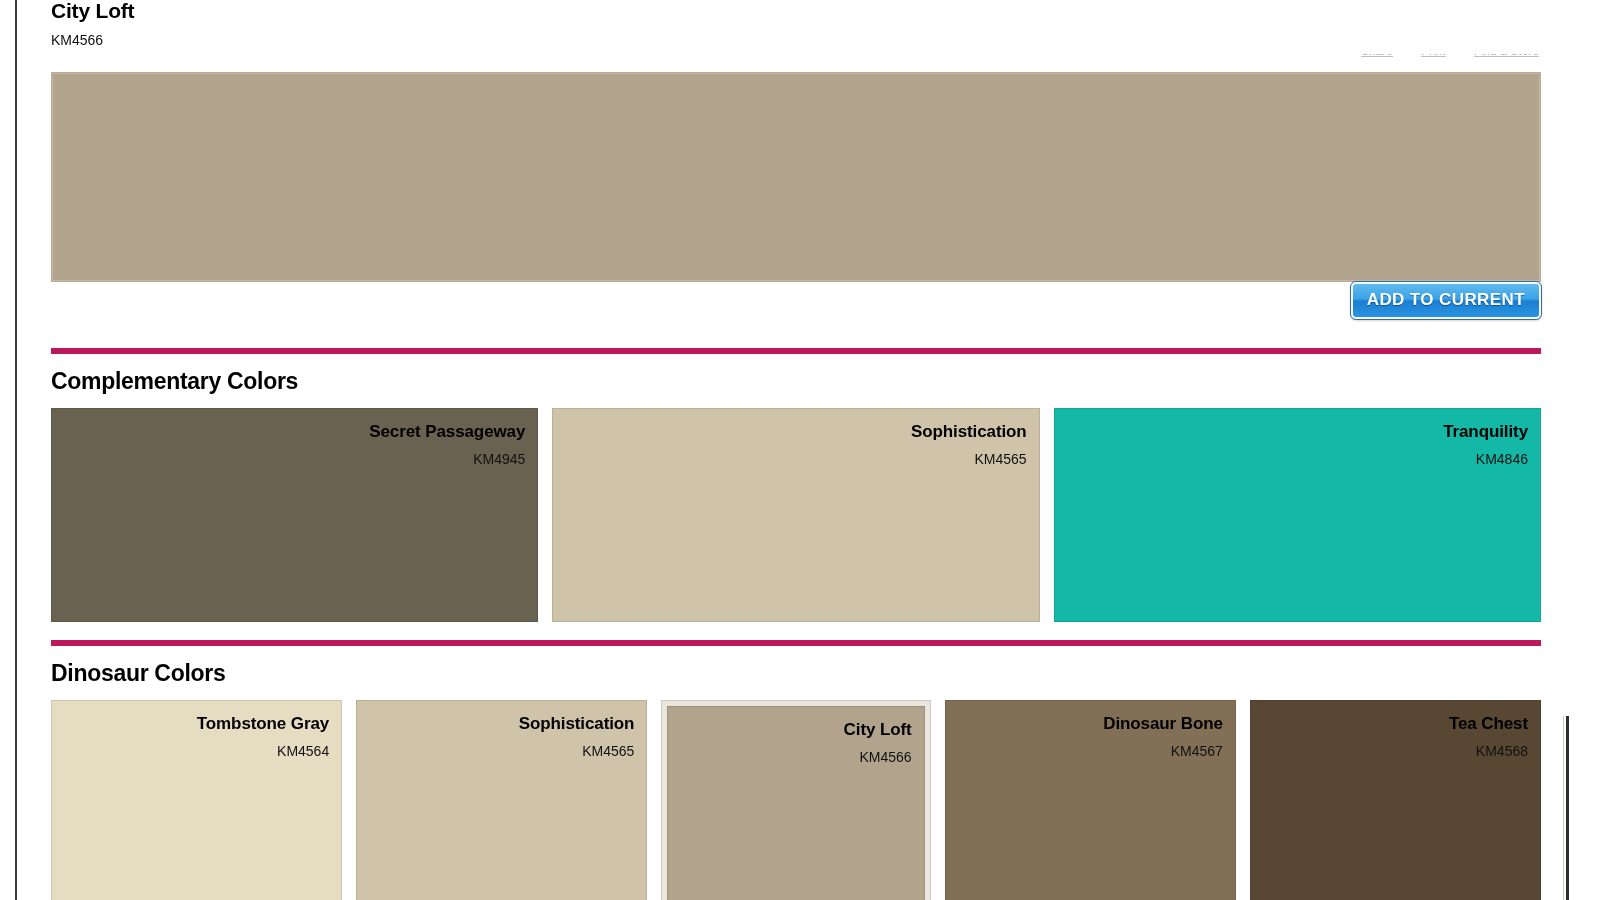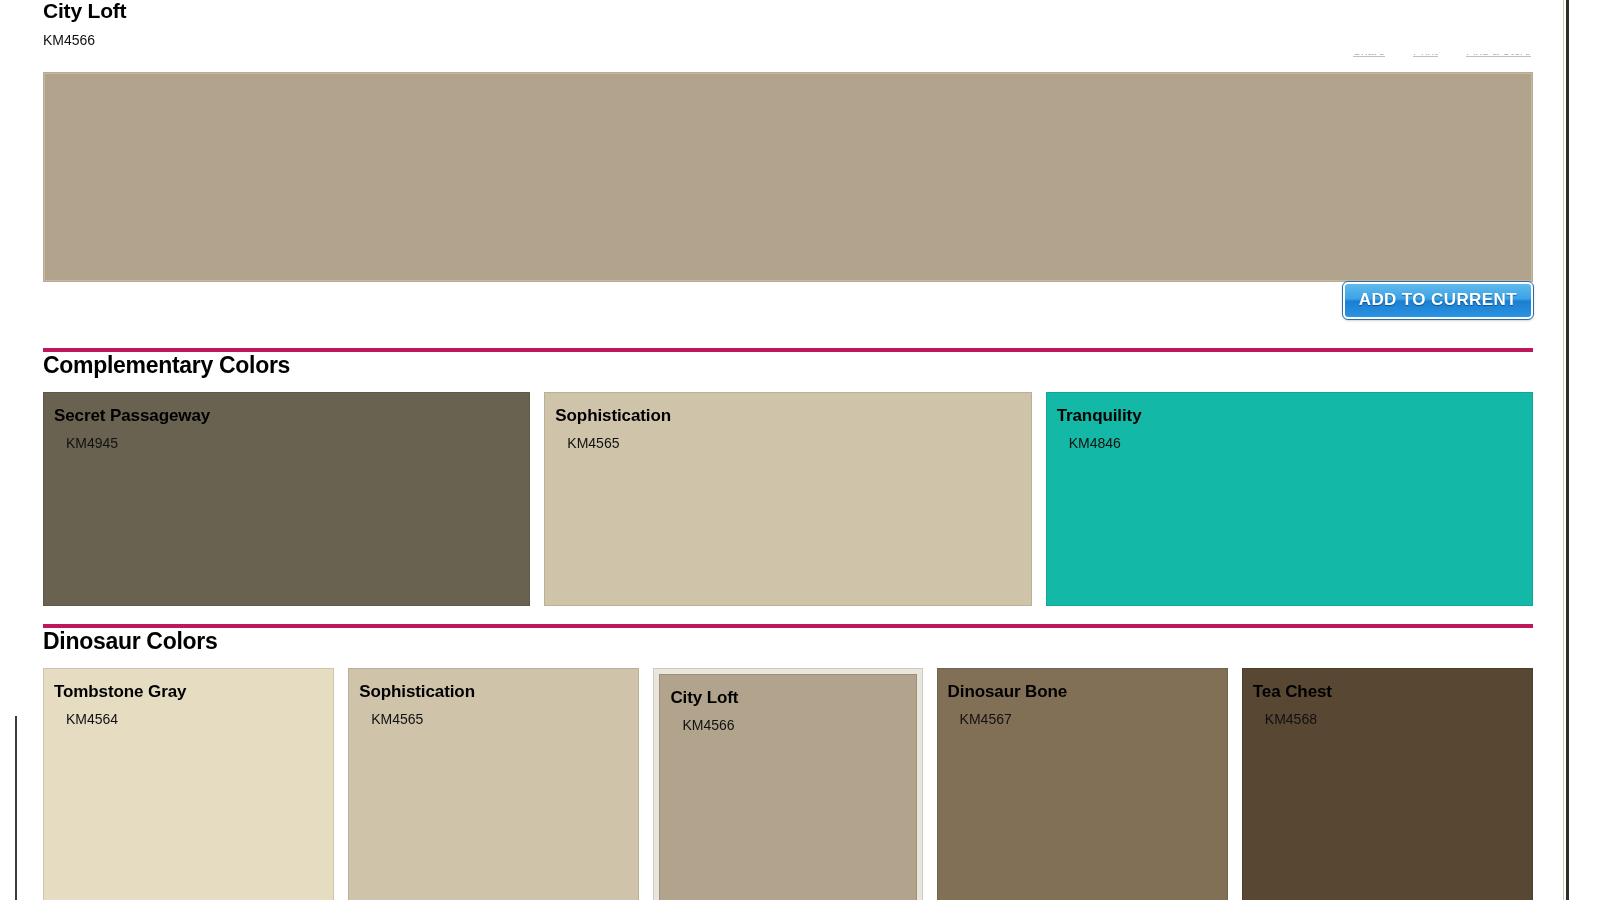--- a/index.html
+++ b/index.html
@@ -42,21 +42,21 @@
   .frame-hairline-right {
     position: absolute;
     left: 1563px; top: 0;
     width: 1px; height: 900px;
     background: #cfc8b6;
   }
 
   
   #content {
     position: absolute;
-    left: 15px; top: 0;
+    left: 23px; top: 0;
     width: 1546px;
     height: 716px;
     background: #ffffff;
     padding: 0 28px 0 28px;
   }
 
   
   .detail-head {
     padding-top: 0;
     position: relative;
@@ -138,35 +138,36 @@
     border: 2px solid #ffffff;
     outline: 1px solid #2b6fa8;
     border-radius: 5px;
     box-shadow: 0 1px 3px rgba(0,0,0,.35);
     cursor: pointer;
     line-height: 20px;
   }
 
   
   .section {
-    border-top: 4px solid #be185d;
-    padding-top: 0;
+    border-top: 6px solid #be185d;
+    padding-top: 14px;
   }
   .section-title {
     font-size: 23px;
     font-weight: bold;
     color: #000000;
     letter-spacing: -0.3px;
     line-height: 26px;
     margin-bottom: 14px;
   }
 
   .swatch-row {
     display: flex;
     gap: 14px;
+    text-align: right;
   }
   .swatch {
     flex: 1 1 0;
     height: 214px;
     position: relative;
     padding: 13px 12px 0 10px;
     border: 1px solid rgba(0,0,0,.10);
     cursor: pointer;
     overflow: hidden;
   }

